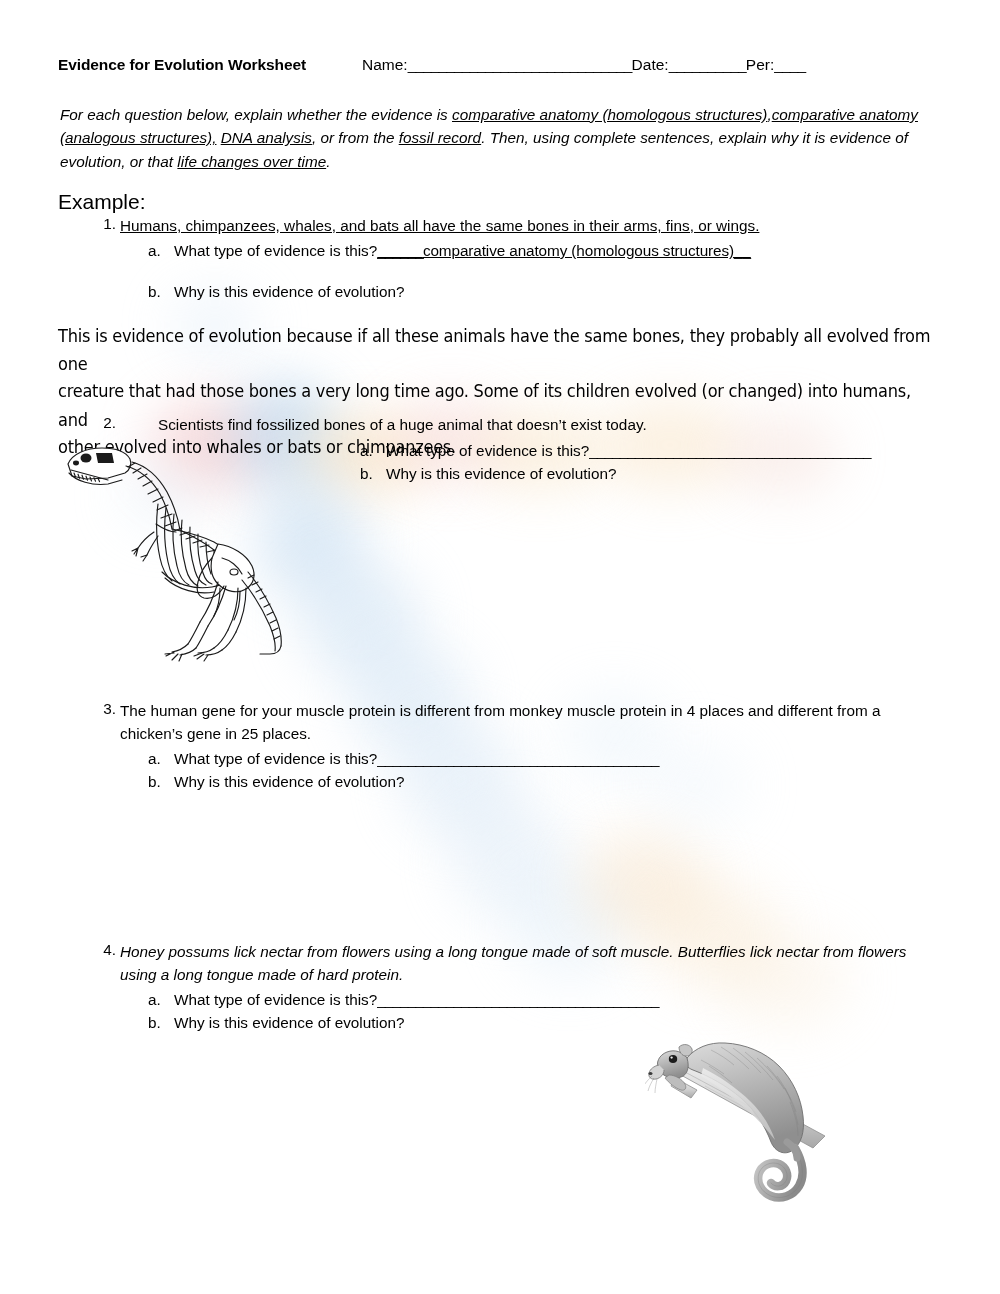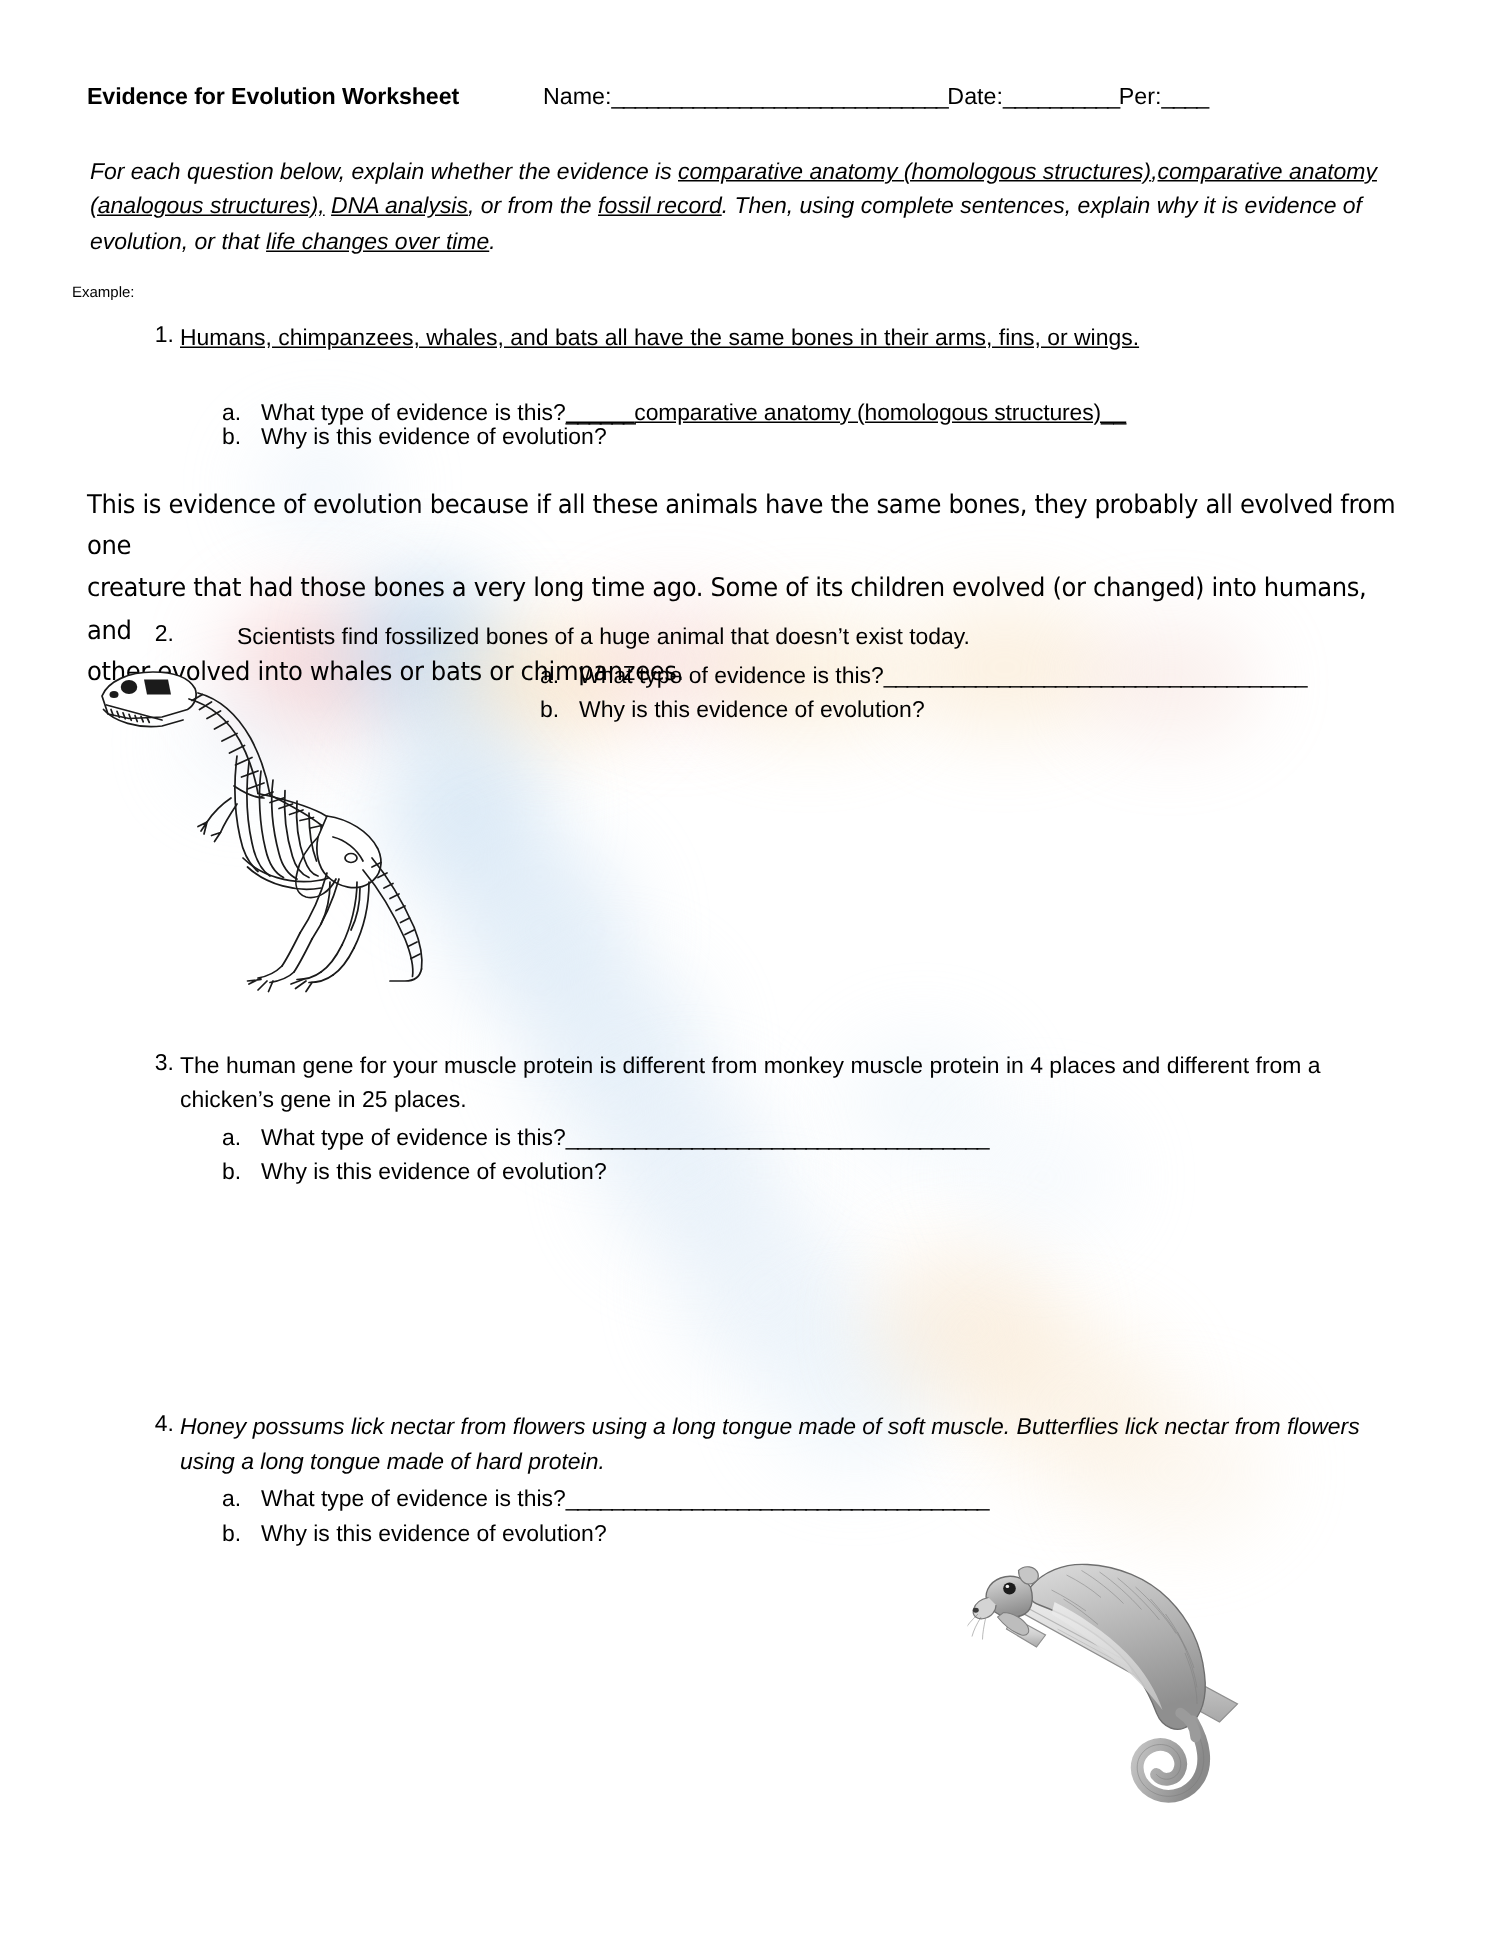--- a/index.html
+++ b/index.html
@@ -66,23 +66,23 @@
     width: 880px;
     font-style: italic;
     font-size: 15.3px;
     line-height: 1.52;
     text-align: left;
   }
   .instructions .u { text-decoration: underline; }
 
   .example-label {
     position: absolute;
-    left: 48px;
+    left: 58px;
     top: 190px;
-    font-size: 10px;
+    font-size: 21px;
   }
   .q-num {
     position: absolute;
     text-align: right;
     width: 32px;
     font-size: 15.3px;
   }
   .q-body {
     position: absolute;
     font-size: 15.3px;
@@ -164,21 +164,21 @@
 
     <div class="instructions">
       <span>For each question below, explain whether the evidence is </span><span class="u">comparative anatomy (homologous structures)</span><span>,</span><span class="u">comparative anatomy (analogous structures),</span><span>  </span><span class="u">DNA analysis</span><span>, or from the </span><span class="u">fossil record</span><span>.  Then, using complete sentences, explain why it is evidence of evolution, or that </span><span class="u">life changes over time</span><span>.</span>
     </div>
 
     <div class="example-label">Example:</div>
 
     <div class="q-num" style="left:84px; top:215px;">1.</div>
     <div class="q-body" style="left:120px; top:215px; width:820px;text-decoration:underline;">Humans, chimpanzees, whales, and bats all have the same bones in their arms, fins, or wings.</div>
 
-    <div class="sub" style="left:148px; top:240px;margin-top:25px;">
+    <div class="sub" style="left:148px; top:240px;">
       <span class="sub-letter">a.</span><span>What type of evidence is this?</span><span class="lead-us">______</span><span class="answer-fill">comparative anatomy (homologous structures)__</span>
     </div>
 
     <div class="sub" style="left:148px; top:281px;">
       <span class="sub-letter">b.</span><span>Why is this evidence of evolution?</span>
     </div>
 
     <div class="handwriting">
       <div>This is evidence of evolution because if all these animals have the same bones, they probably all evolved from one</div>
       <div>creature that had those bones a very long time ago.  Some of its children evolved (or changed) into humans, and</div>

